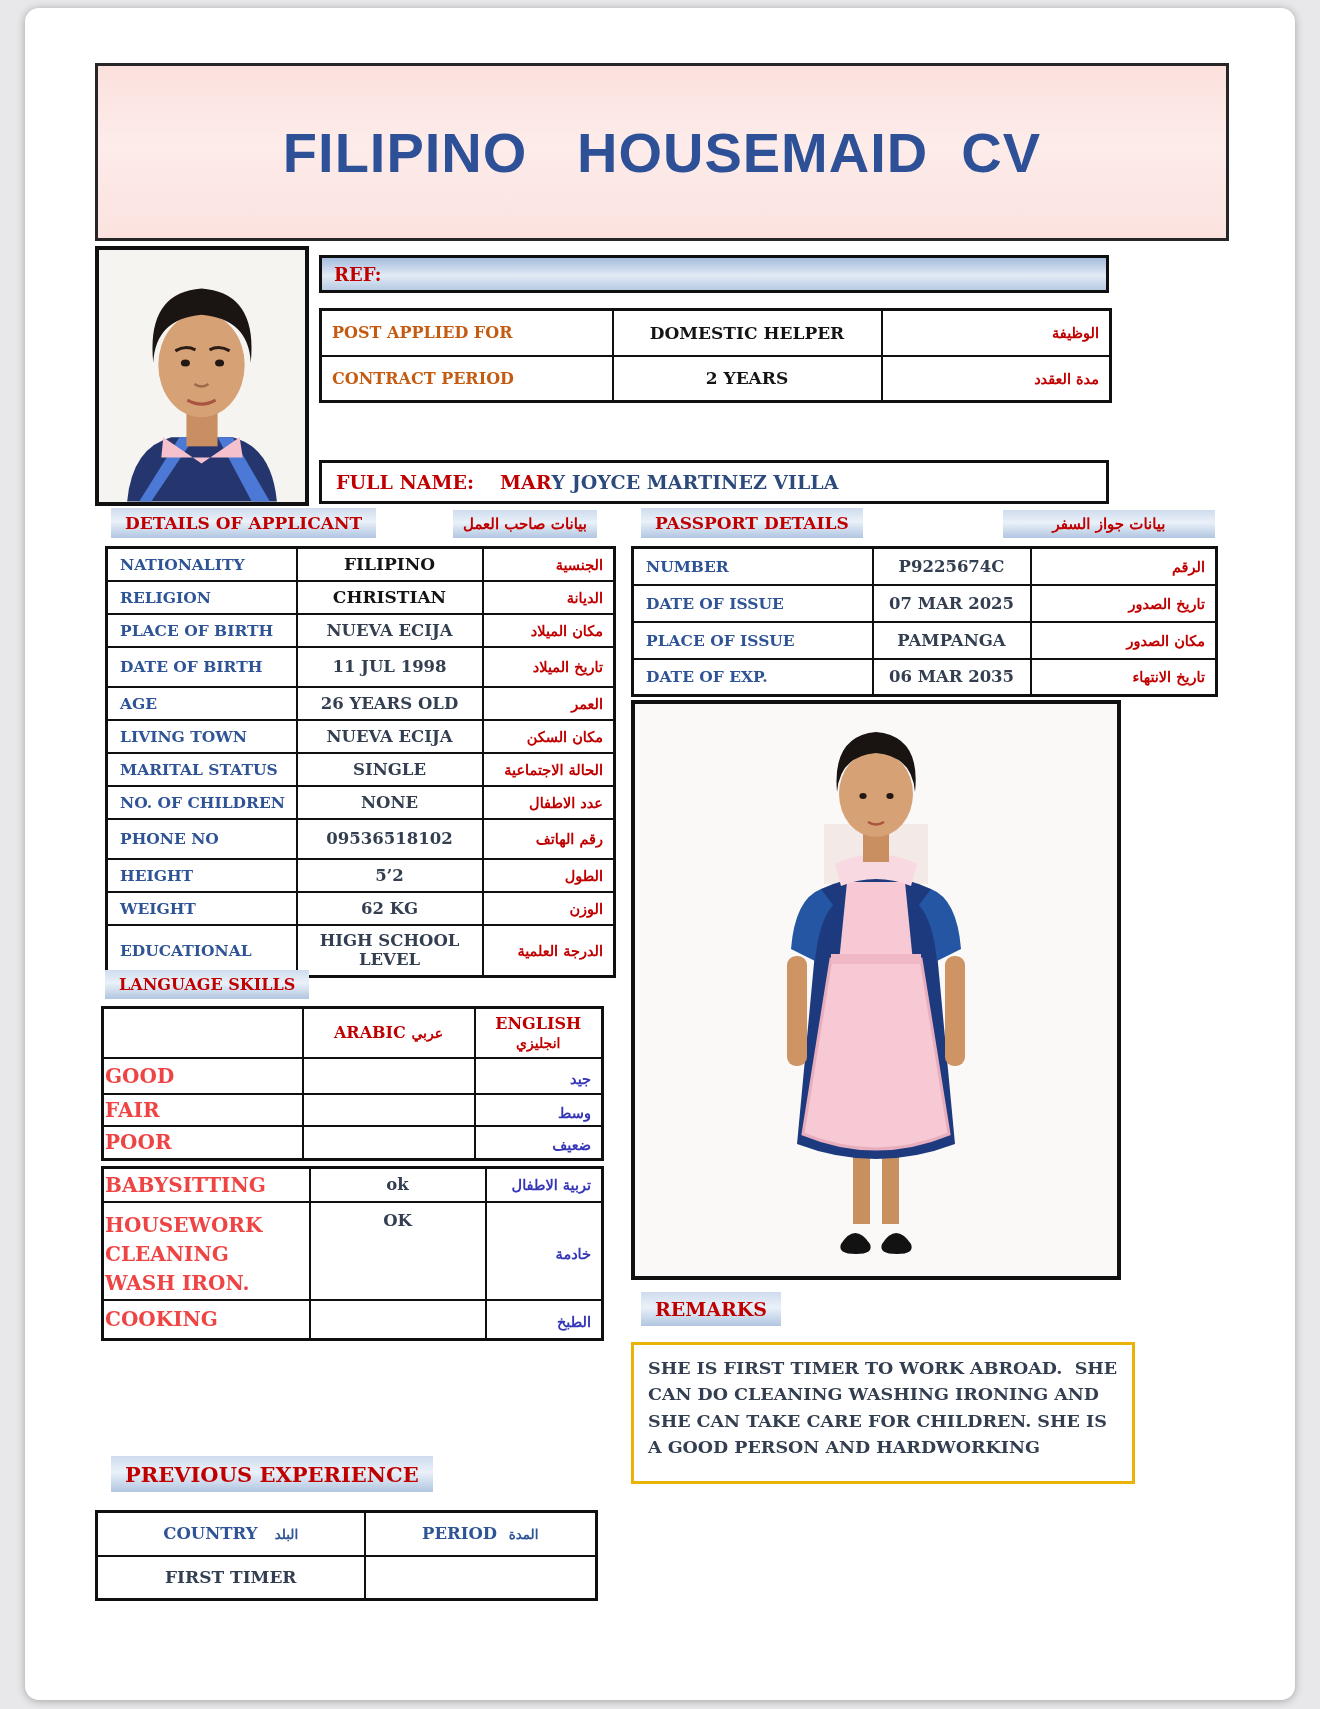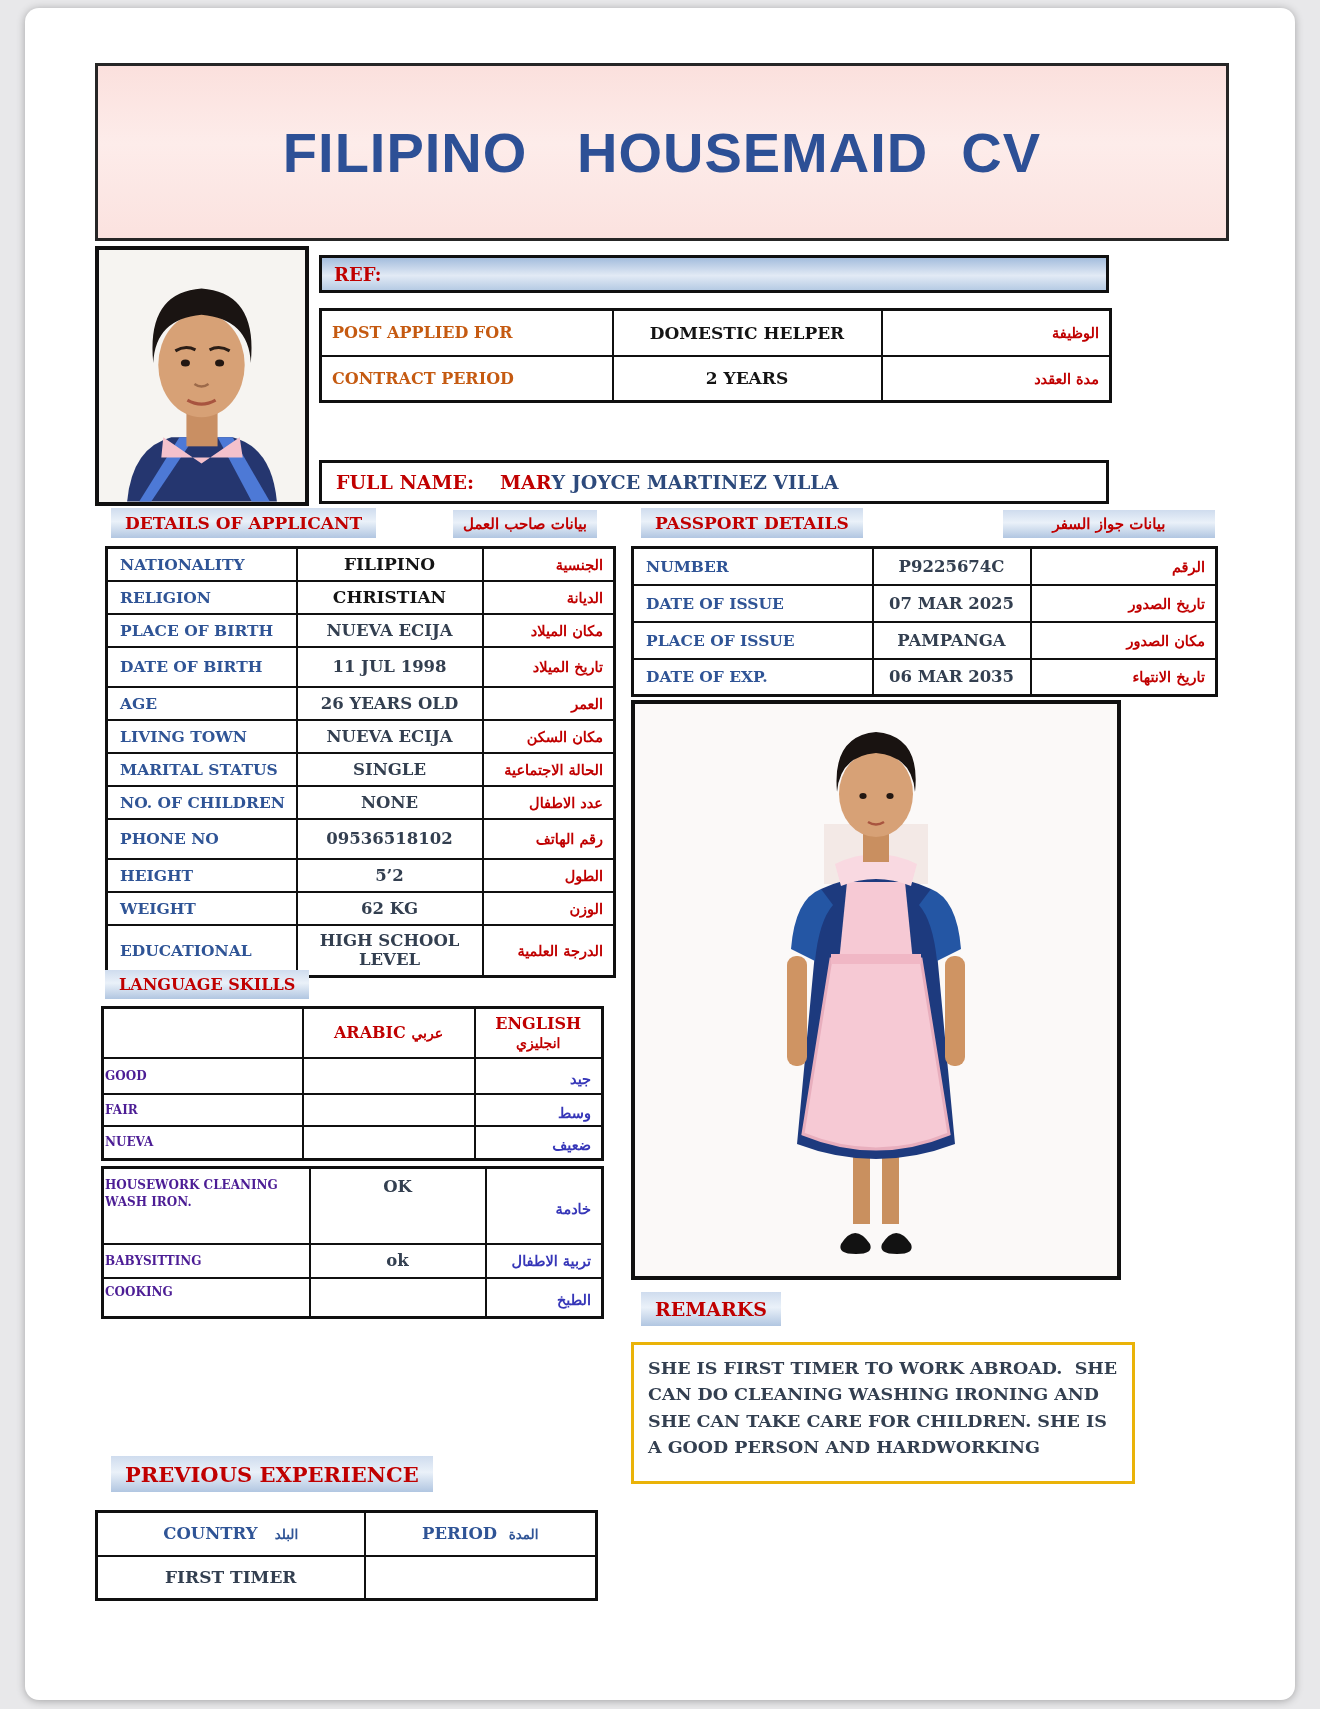--- a/index.html
+++ b/index.html
@@ -56,21 +56,21 @@
     display:flex;align-items:center;padding:0 14px;height:30px;
     box-sizing:border-box;white-space:nowrap;
   }
   .badge.ar{justify-content:center;font-size:15px;}
 
   
   table.grid{border-collapse:collapse;table-layout:fixed;}
   table.grid td{border:2px solid #101010;box-sizing:border-box;vertical-align:middle;}
   table.grid{border:3px solid #101010;}
   td.lbl{color:#2f5496;font-weight:bold;font-size:15.5px;padding-left:12px;}
-  td.lbl2{color:#4c1d95;font-weight:bold;font-size:12px;}
+  td.lbl2{color:#ef4444;font-weight:bold;font-size:20px;}
   td.val{text-align:center;font-weight:bold;font-size:16.5px;color:#333f50;}
   td.valblack{text-align:center;font-weight:bold;font-size:17px;color:#141414;}
   td.arb{text-align:right;padding-right:10px;color:#c00000;font-weight:bold;font-size:14.5px;}
   td.arb-blue{text-align:right;padding-right:10px;color:#3636b8;font-weight:bold;font-size:14.5px;vertical-align:top;padding-top:6px;}
   td.orange{color:#c55a11;font-weight:bold;font-size:16px;padding-left:10px;}
 
   .app-table{left:294px;top:300px;width:790px;}
   .app-table tr{height:46px;}
 
   .fullname{
@@ -340,43 +340,43 @@
       <td class="lbl2">GOOD</td>
       <td></td>
       <td class="arb-blue" dir="rtl">جيد</td>
     </tr>
     <tr style="height:32px;">
       <td class="lbl2">FAIR</td>
       <td></td>
       <td class="arb-blue" dir="rtl">وسط</td>
     </tr>
     <tr style="height:34px;">
-      <td class="lbl2">NUEVA</td>
+      <td class="lbl2">POOR</td>
       <td></td>
       <td class="arb-blue" dir="rtl">ضعيف</td>
     </tr>
   </tbody>
     </table>
 
   <table class="abs grid skills-table">
     <colgroup>
         <col style="width:207px">
         <col style="width:176px">
         <col style="width:117px">
       </colgroup>
     <tbody>
-        <tr style="height:76px;">
+        <tr style="height:34px;">
+      <td class="lbl2">BABYSITTING</td>
+      <td class="val">ok</td>
+      <td class="arb-blue" style="vertical-align:middle;padding-top:0;" dir="rtl">تربية الاطفال</td>
+    </tr>
+    <tr style="height:76px;">
       <td class="lbl2" style="vertical-align:top;padding-top:8px;padding-right:24px;line-height:1.45;">HOUSEWORK CLEANING WASH IRON.</td>
       <td class="val" style="vertical-align:top;padding-top:8px;">OK</td>
       <td class="arb-blue" dir="rtl">خادمة</td>
-    </tr>
-    <tr style="height:34px;">
-      <td class="lbl2">BABYSITTING</td>
-      <td class="val">ok</td>
-      <td class="arb-blue" style="vertical-align:middle;padding-top:0;" dir="rtl">تربية الاطفال</td>
     </tr>
     <tr style="height:40px;">
       <td class="lbl2" style="vertical-align:top;padding-top:6px;">COOKING</td>
       <td class="val"></td>
       <td class="arb-blue" dir="rtl">الطبخ</td>
     </tr>
   </tbody>
     </table>
 
   <div class="abs badge" style="left:616px;top:1284px;height:34px;font-size:19px;">

